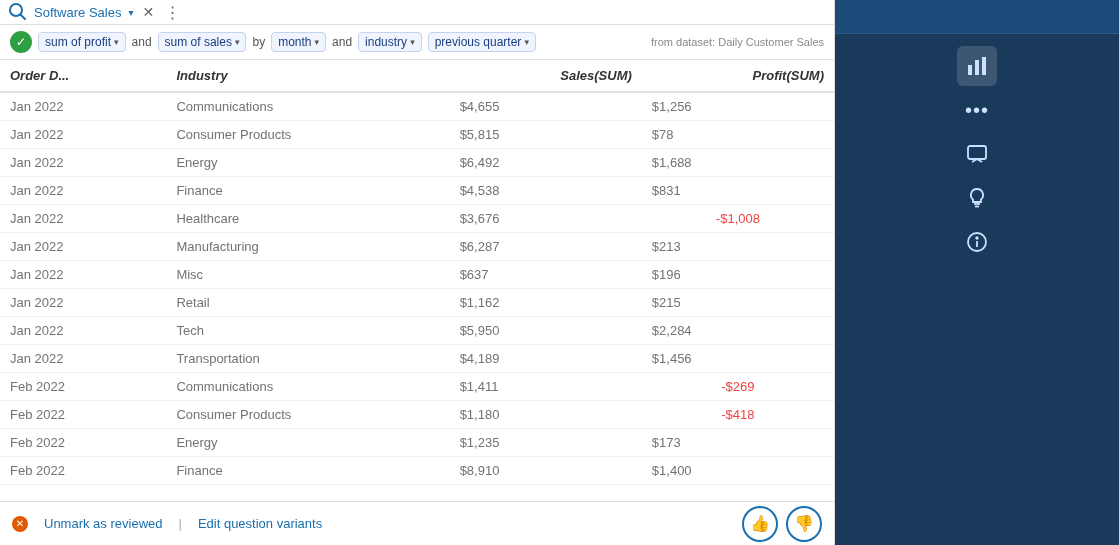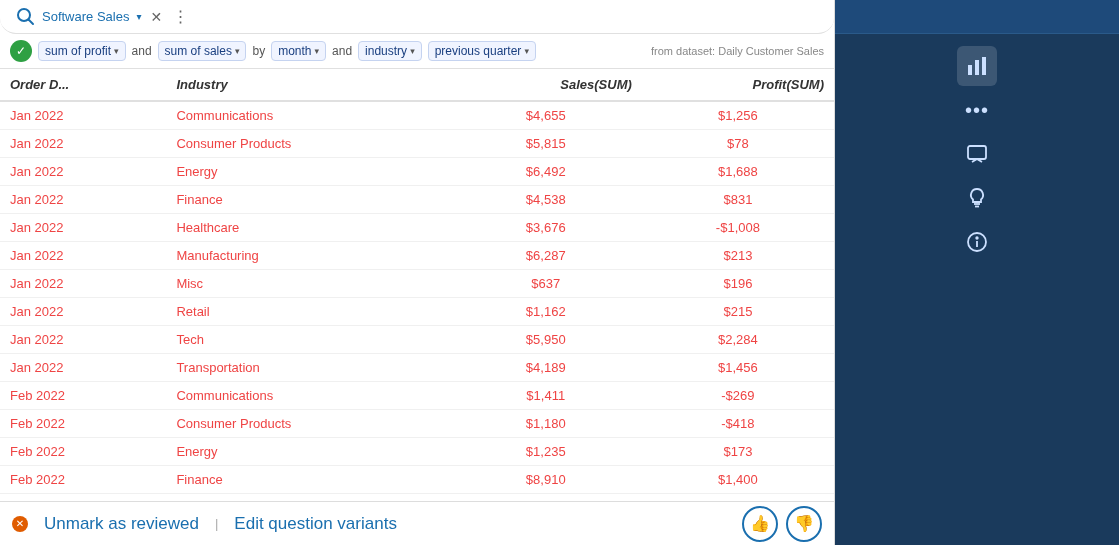--- a/index.html
+++ b/index.html
@@ -16,28 +16,27 @@
     .main-panel {
       width: 835px;
       height: 545px;
       background: #fff;
       display: flex;
       flex-direction: column;
       border-right: 1px solid #ddd;
     }
 
     .search-bar {
-      height: 34px;
+      height: 25px;
       background: #fff;
       border-bottom: 1px solid #e0e0e0;
       display: flex;
       align-items: center;
-      padding: 0 16px;
+      padding: 0 8px;
       gap: 6px;
-      border-radius: 16px;
     }
 
     .search-logo {
       width: 20px;
       height: 20px;
       display: flex;
       align-items: center;
       justify-content: center;
     }
 
@@ -170,25 +169,25 @@
       white-space: nowrap;
     }
 
     table th.num {
       text-align: right;
     }
 
     table td {
       padding: 6px 10px;
       border-bottom: 1px solid #f0f0f0;
-      color: #ef4444;
+      color: #737373;
     }
 
     table td.num {
-      text-align: center;
+      text-align: left;
     }
 
     table td.negative {
       text-align: center;
       color: #ef4444;
     }
 
     .bottom-bar {
       height: 44px;
       border-top: 1px solid #ddd;
@@ -208,21 +207,21 @@
       align-items: center;
       justify-content: center;
       color: white;
       font-size: 10px;
       flex-shrink: 0;
     }
 
     .bottom-link {
       color: #1a6faf;
       cursor: pointer;
-      font-size: 17px;
+      font-size: 13px;
       text-decoration: none;
     }
 
     .bottom-divider {
       color: #aaa;
     }
 
     .feedback-buttons {
       margin-left: auto;
       display: flex;

